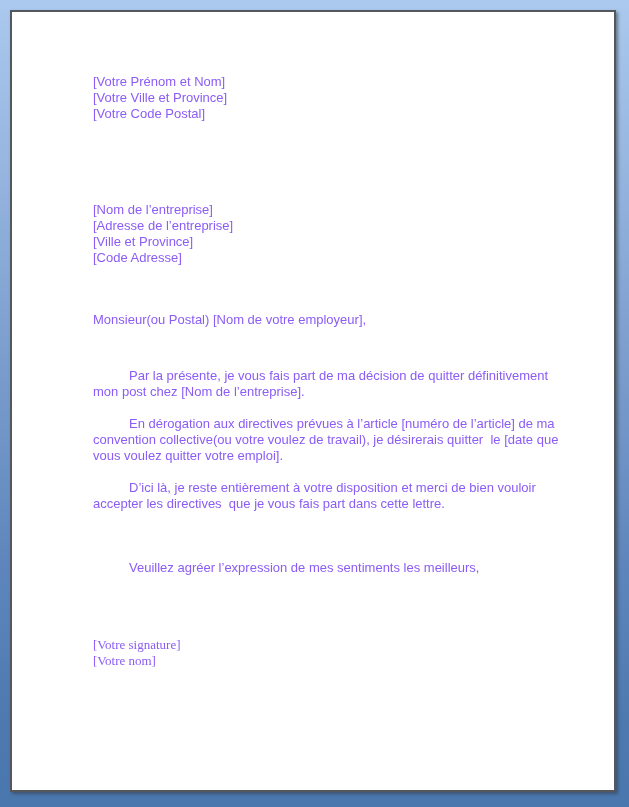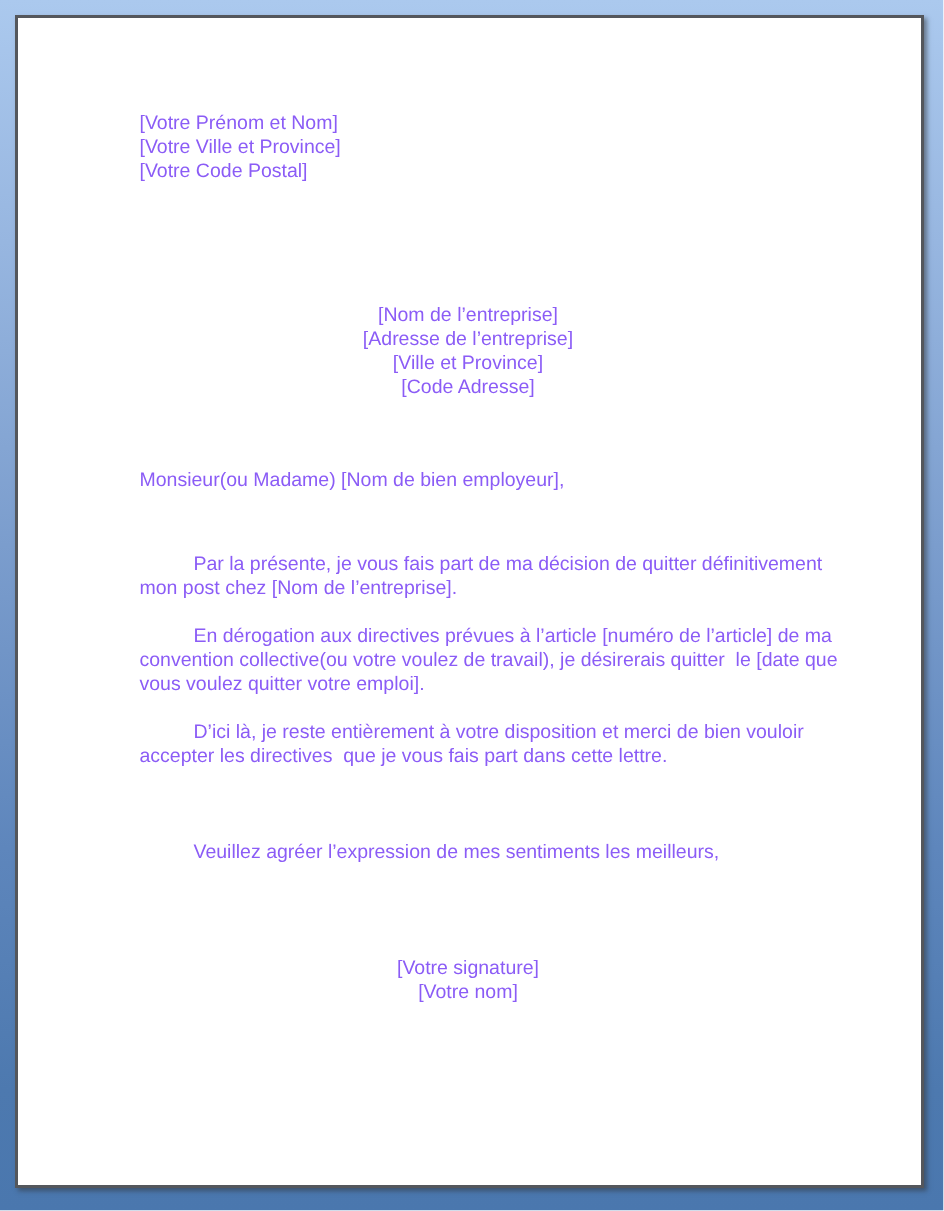--- a/index.html
+++ b/index.html
@@ -33,29 +33,29 @@
     line-height: 16px;
     color: #8b5cf6;
   }
   .line {
     white-space: pre;
   }
   .address-block .line {
     white-space: pre;
   }
   .recipient-block, .signature-block {
-    text-align: center;
+    text-align: left;
   }
   .recipient-block { margin-top: 80px; }
   .salutation     { margin-top: 46px; }
   .para-1         { margin-top: 40px; }
   .para-2         { margin-top: 16px; }
   .para-3         { margin-top: 16px; }
   .closing        { margin-top: 48px; }
-  .signature-block{ margin-top: 61px; }
+  .signature-block{ margin-top: 61px; font-family: Liberation Serif, serif; }
   .indent {
     padding-left: 36px;
   }
 </style>
 </head>
 <body>
 
 <div class="frame">
   <div class="page">
     <div class="content">
@@ -66,21 +66,21 @@
         <div class="line">[Votre Code Postal]</div>
       </div>
 
       <div class="address-block recipient-block">
         <div class="line">[Nom de l’entreprise]</div>
         <div class="line">[Adresse de l’entreprise]</div>
         <div class="line">[Ville et Province]</div>
         <div class="line">[Code Adresse]</div>
       </div>
 
-      <div class="line salutation">Monsieur(ou Madame) [Nom de bien employeur],</div>
+      <div class="line salutation">Monsieur(ou Postal) [Nom de votre employeur],</div>
 
       <div class="para-1">
         <div class="line indent">Par la présente, je vous fais part de ma décision de quitter définitivement</div>
         <div class="line">mon post chez [Nom de l’entreprise].</div>
       </div>
 
       <div class="para-2">
         <div class="line indent">En dérogation aux directives prévues à l’article [numéro de l’article] de ma</div>
         <div class="line">convention collective(ou votre voulez de travail), je désirerais quitter  le [date que</div>
         <div class="line">vous voulez quitter votre emploi].</div>

